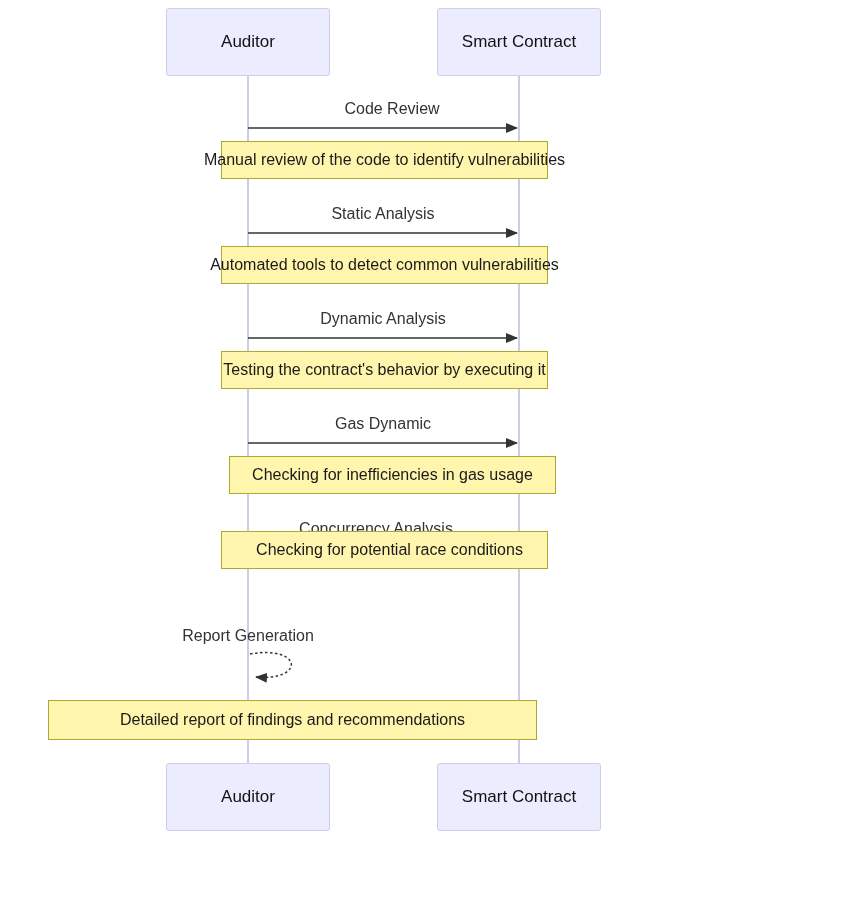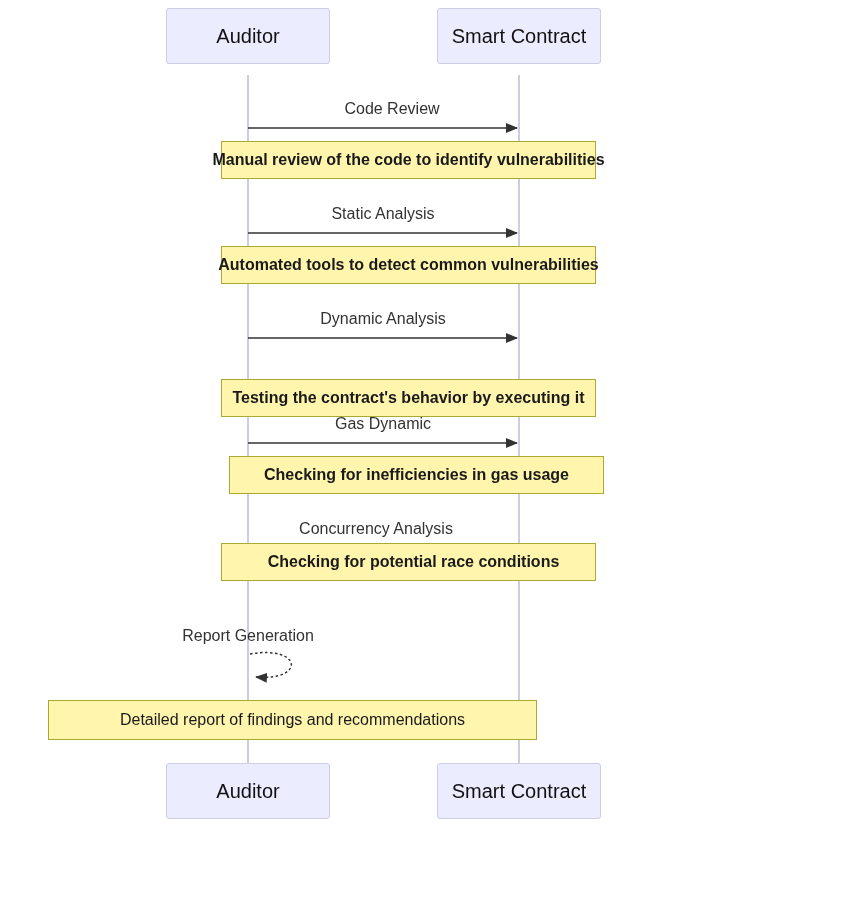--- a/index.html
+++ b/index.html
@@ -16,29 +16,29 @@
     overflow: hidden;
   }
   #links {
     position: absolute;
     left: 0;
     top: 0;
   }
   .actor-box {
     position: absolute;
     width: 164px;
-    height: 56px;
+    height: 68px;
     background: #ECECFF;
     border: 1px solid #CFCDE8;
     border-radius: 3px;
     box-sizing: border-box;
     display: flex;
     align-items: center;
     justify-content: center;
-    font-size: 20px;
+    font-size: 17px;
     color: #111111;
     white-space: nowrap;
   }
   .msg-label {
     position: absolute;
     transform: translateX(-50%);
     white-space: nowrap;
     font-size: 16px;
     color: #333333;
     line-height: 20px;
@@ -51,23 +51,22 @@
     display: flex;
     align-items: center;
     justify-content: center;
     font-size: 16px;
     color: #1a1a1a;
     white-space: nowrap;
     overflow: visible;
   }
   .note.over-both {
     left: 221px;
-    width: 375px;
+    width: 327px;
     height: 38px;
-    font-weight: bold;
   }
   .note.over-left {
     left: 48px;
     width: 489px;
     height: 40px;
   }
 </style>
 </head>
 <body>
 
@@ -99,27 +98,27 @@
     <span>Smart Contract</span>
   </div>
 
   <div class="msg-label" style="left:392px; top:99px;">Code Review</div>
   <div class="note over-both" style="top:141px;">Manual review of the code to identify vulnerabilities</div>
 
   <div class="msg-label" style="left:383px; top:204px;">Static Analysis</div>
   <div class="note over-both" style="top:246px;">Automated tools to detect common vulnerabilities</div>
 
   <div class="msg-label" style="left:383px; top:309px;">Dynamic Analysis</div>
-  <div class="note over-both" style="top:351px;margin-top:28px;">Testing the contract's behavior by executing it</div>
+  <div class="note over-both" style="top:351px;">Testing the contract's behavior by executing it</div>
 
   <div class="msg-label" style="left:383px; top:414px;">Gas Dynamic</div>
   <div class="note over-both" style="top:456px;margin-left:8px;">Checking for inefficiencies in gas usage</div>
 
   <div class="msg-label" style="left:376px; top:519px;">Concurrency Analysis</div>
-  <div class="note over-both" style="top:543px;padding-left:10px;">Checking for potential race conditions</div>
+  <div class="note over-both" style="top:531px;padding-left:10px;">Checking for potential race conditions</div>
 
   <div class="msg-label" style="left:248px; top:626px;text-align:right;">Report Generation</div>
   <div class="note over-left" style="top:700px;">Detailed report of findings and recommendations</div>
 
   <div class="actor-box" style="left:166px; top:763px;">
     <span>Auditor</span>
   </div>
   <div class="actor-box" style="left:437px; top:763px;">
     <span>Smart Contract</span>
   </div>

